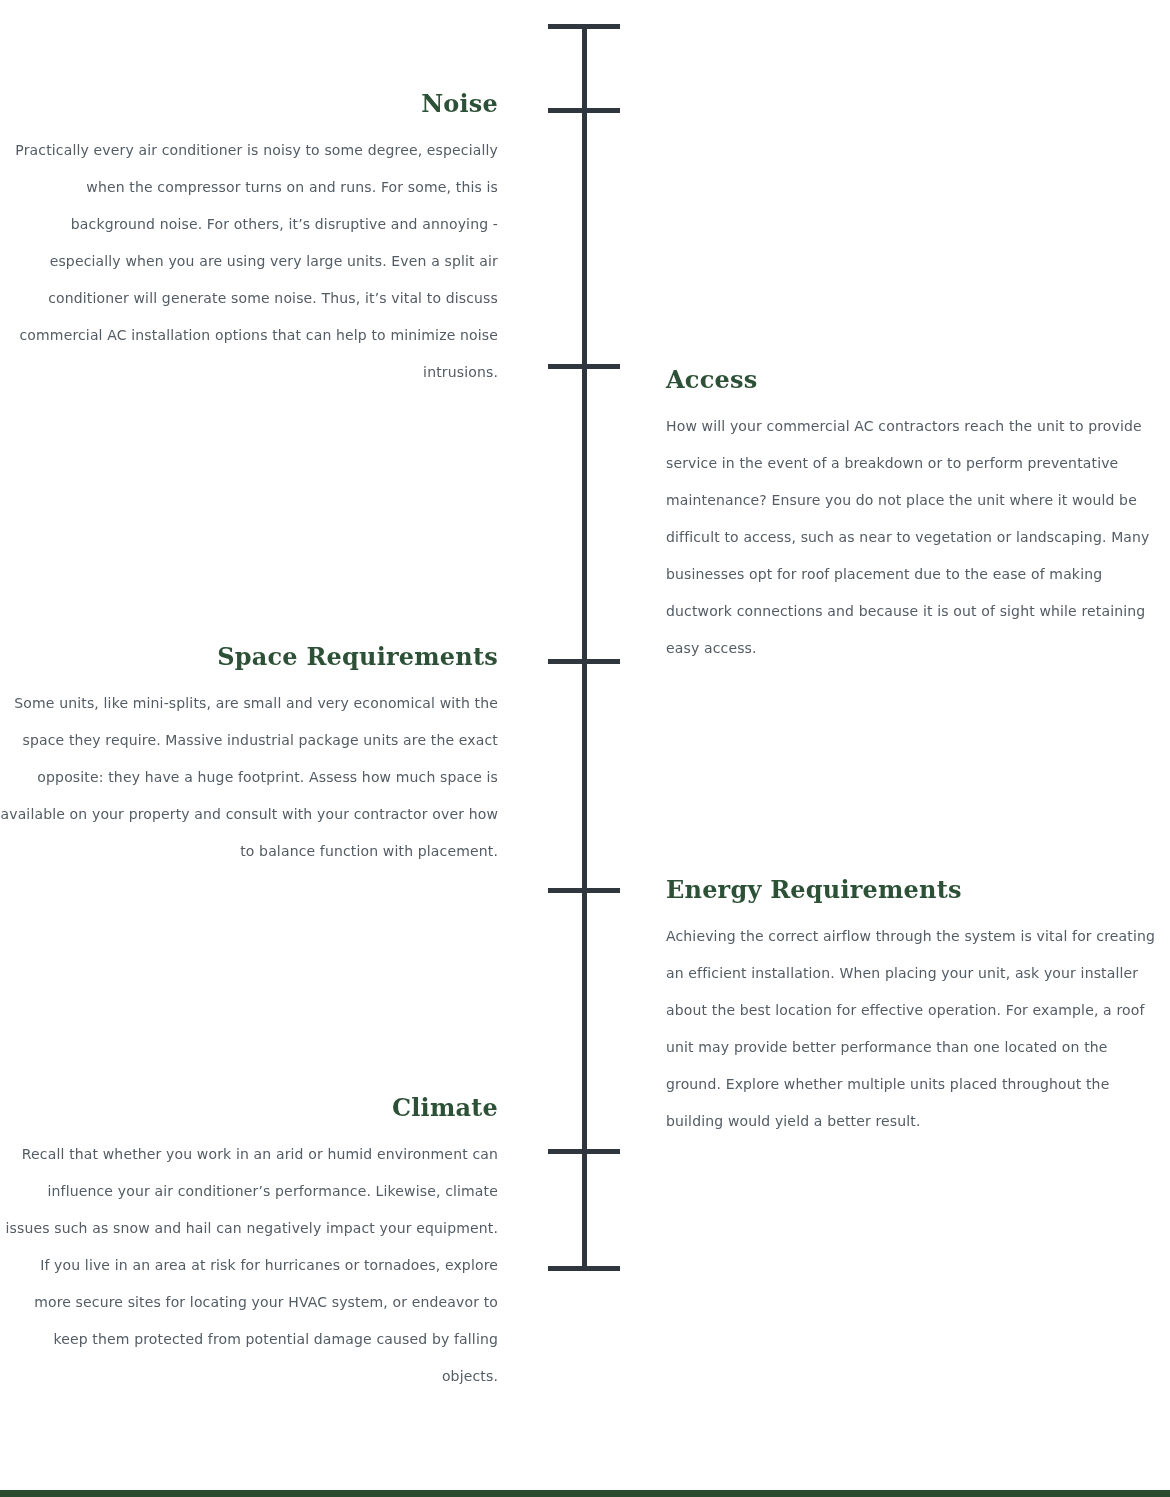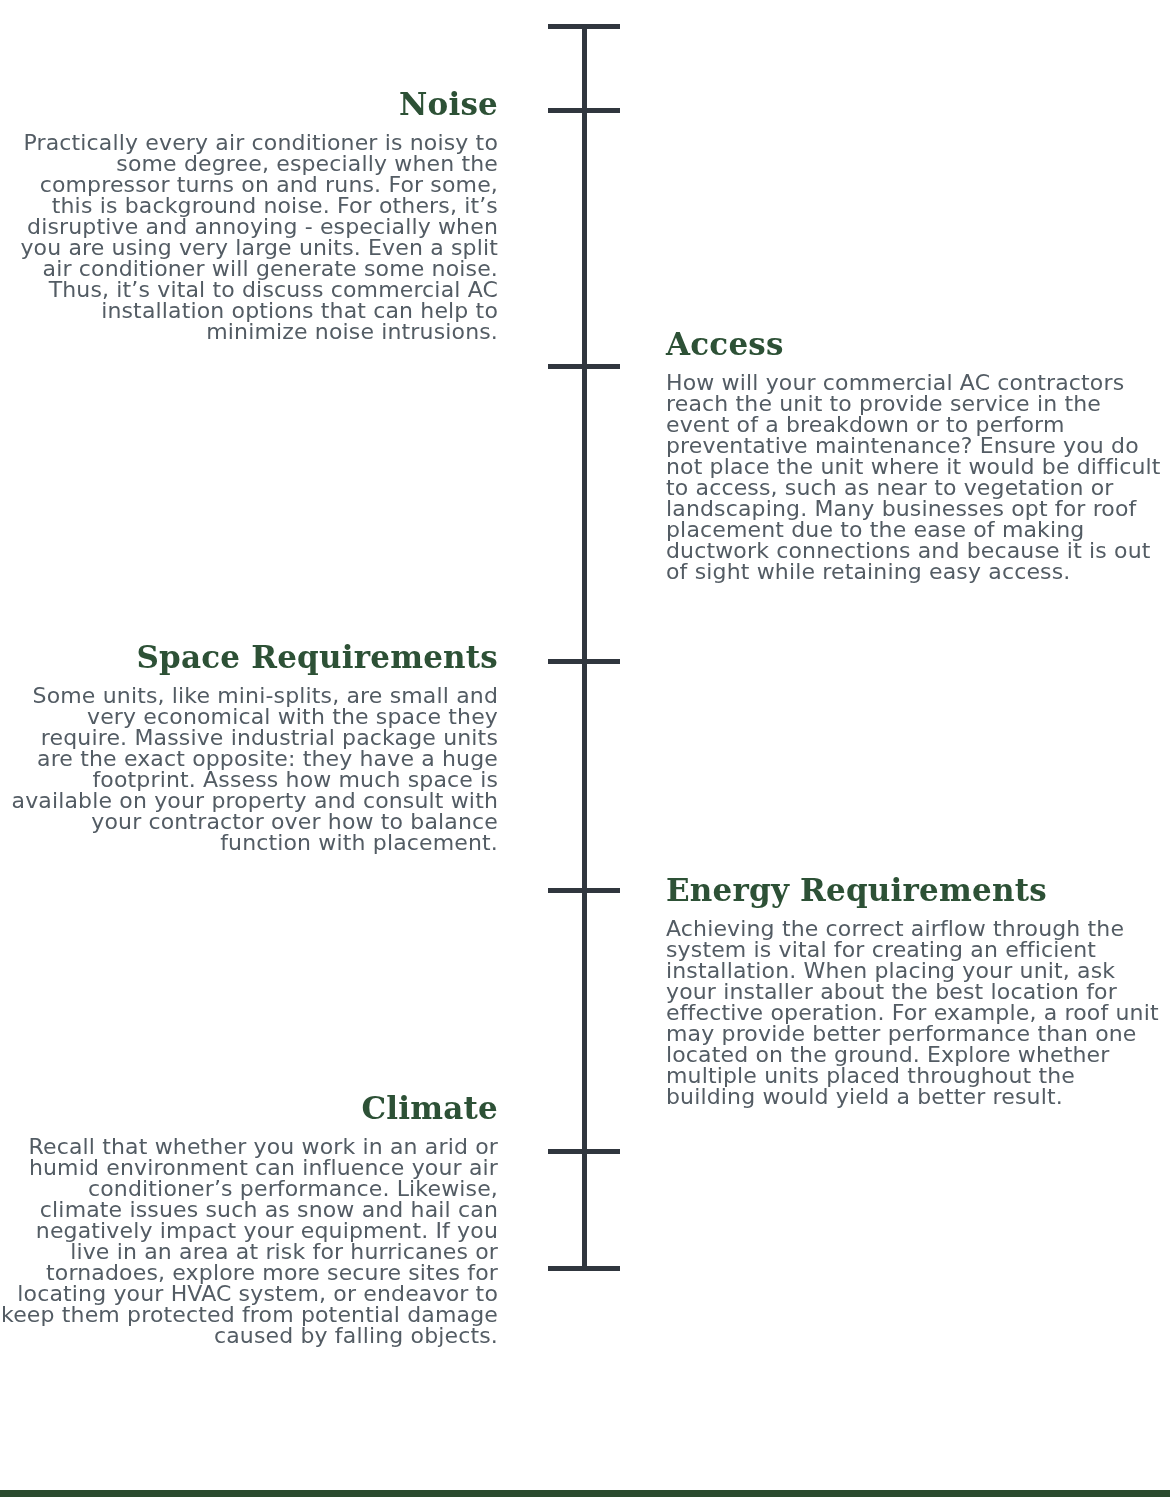--- a/index.html
+++ b/index.html
@@ -32,37 +32,37 @@
   .tl-tick.t-energy   { top: 888px; }
   .tl-tick.t-climate  { top: 1149px; }
   .tl-tick.cap-bottom { top: 1266px; }
 
   
   .tl-section { position: absolute; }
   .tl-section h2 {
     margin: 0 0 12px 0;
     font-family: "DejaVu Serif", "Liberation Serif", serif;
     font-weight: bold;
-    font-size: 31px;
+    font-size: 24px;
     line-height: 32px;
     color: var(--heading-color, #2d5136);
     letter-spacing: 0.2px;
   }
   .tl-section p {
     margin: 0;
-    font-size: 22px;
-    line-height: 21px;
+    font-size: 14px;
+    line-height: 37px;
     letter-spacing: 0.15px;
     color: var(--body-color, #535c64);
   }
   .tl-section.left  { text-align: right; left: 0;   width: 498px; }
   .tl-section.right { text-align: left;  left: 666px; width: 496px; }
 
   .sec-noise   { top: 88px;  }
-  .sec-access  { top: 328px; }
+  .sec-access  { top: 364px; }
   .sec-space   { top: 641px; }
   .sec-energy  { top: 874px; }
   .sec-climate { top: 1092px; }
 
   
   .footer-bar {
     position: absolute;
     left: 0; top: 1490px;
     width: 1170px; height: 7px;
     background: var(--footer-color, #2b4b2f);

